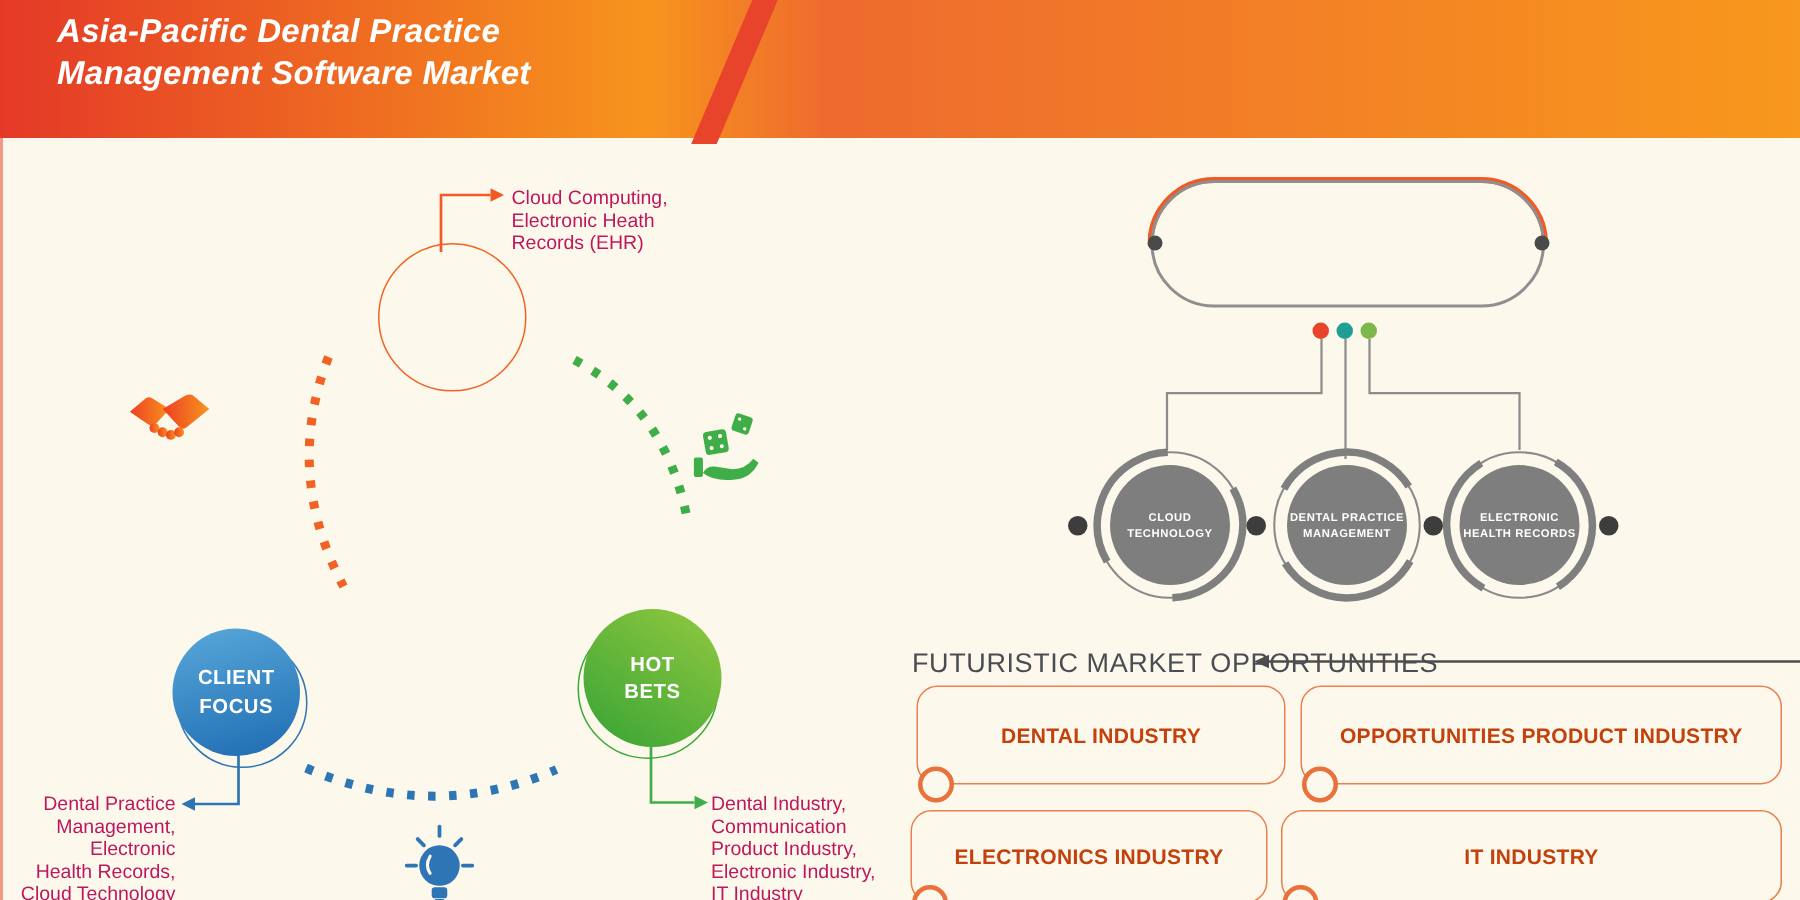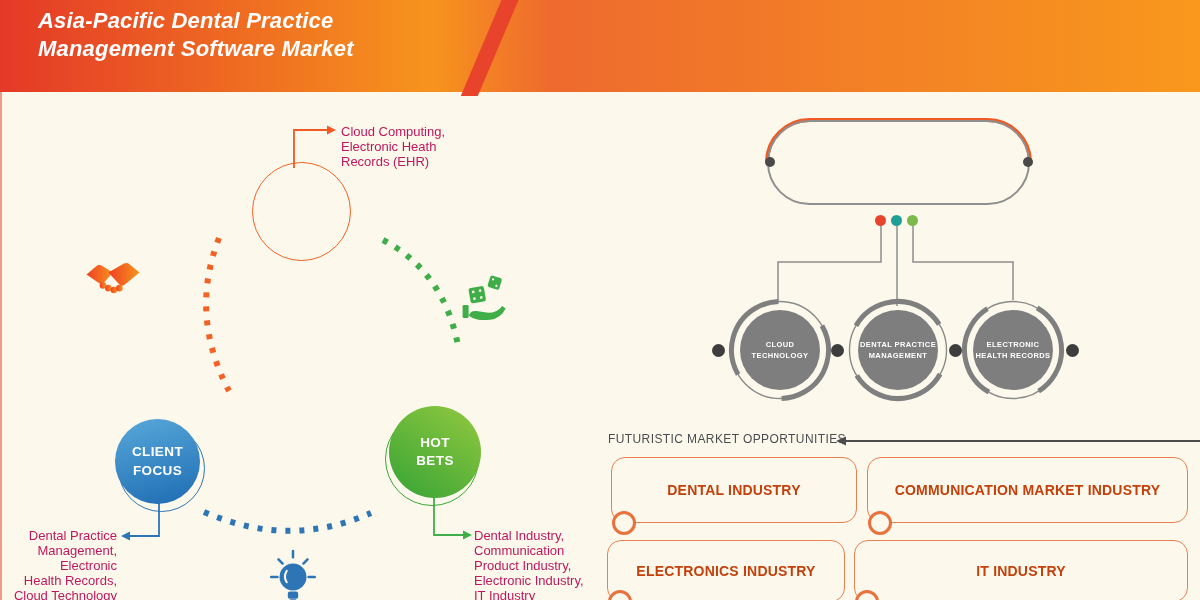--- a/index.html
+++ b/index.html
@@ -68,21 +68,21 @@
     background:var(--node-gray,#7e7e7e); display:flex; align-items:center; justify-content:center;
     text-align:center; color:#fff; font-size:7.5px; font-weight:600; letter-spacing:0.4px; line-height:1.5;
     white-space:pre-line; z-index:2; }
   .gn-1 { left:740px; top:310px; }
   .gn-2 { left:858px; top:310px; }
   .gn-3 { left:973px; top:310px; }
   .node-dot { position:absolute; width:13px; height:13px; border-radius:50%; background:#3d3d3d; top:344px; z-index:2; }
   .nd-1 { left:712px; } .nd-2 { left:831px; } .nd-3 { left:949px; } .nd-4 { left:1066px; }
 
   
-  .fut-heading { position:absolute; left:608px; top:432px; color:#4b4d52; font-size:12px;
+  .fut-heading { position:absolute; left:608px; top:432px; color:#4b4d52; font-size:18px;
     letter-spacing:0.4px; z-index:2; }
   .fut-box { position:absolute; border:1.5px solid #e8804f; border-radius:14px; box-sizing:border-box;
     display:flex; align-items:center; justify-content:center; color:#c2410c; font-weight:bold;
     font-size:14px; letter-spacing:0.2px; z-index:2; }
   .fb-1 { left:611px; top:457px; width:246px; height:66px; }
   .fb-2 { left:867px; top:457px; width:321px; height:66px; }
   .fb-3 { left:607px; top:540px; width:238px; height:62px; }
   .fb-4 { left:854px; top:540px; width:334px; height:62px; }
   .fut-corner { position:absolute; left:0px; bottom:-13px; width:18px; height:18px; border-radius:50%;
     border:3.5px solid #e8713c; background:var(--background,#fcf9ec); }
@@ -219,21 +219,21 @@
   <div class="node-dot nd-2"></div>
   <div class="node-dot nd-3"></div>
   <div class="node-dot nd-4"></div>
 
   <div class="fut-heading">FUTURISTIC MARKET OPPORTUNITIES</div>
   <div class="fut-box fb-1">
     <span>DENTAL INDUSTRY</span>
     <span class="fut-corner"></span>
   </div>
   <div class="fut-box fb-2">
-    <span>COMMUNICATION MARKET INDUSTRY</span>
+    <span>OPPORTUNITIES PRODUCT INDUSTRY</span>
     <span class="fut-corner"></span>
   </div>
   <div class="fut-box fb-3">
     <span>ELECTRONICS INDUSTRY</span>
     <span class="fut-corner"></span>
   </div>
   <div class="fut-box fb-4">
     <span>IT INDUSTRY</span>
     <span class="fut-corner"></span>
   </div>

